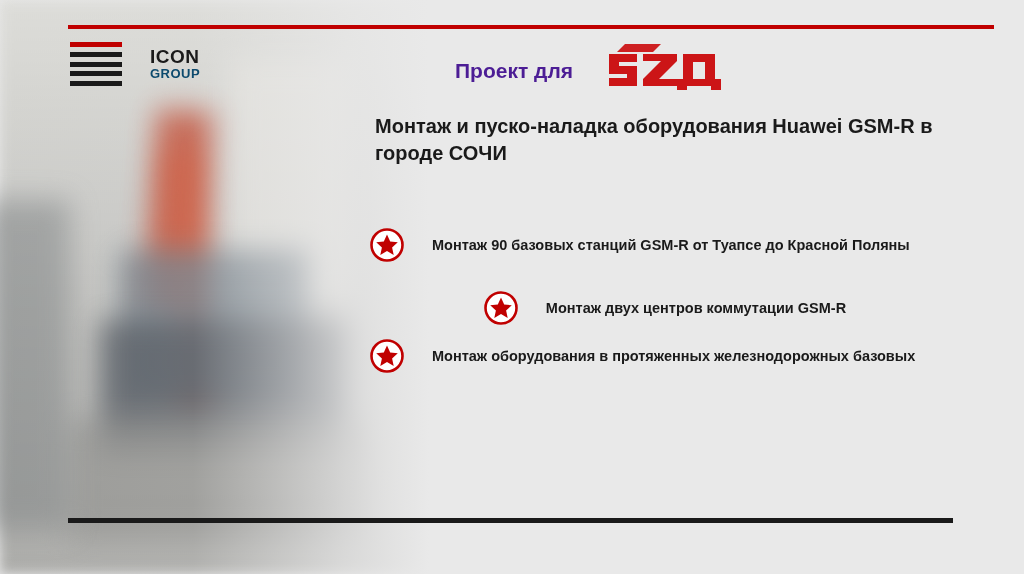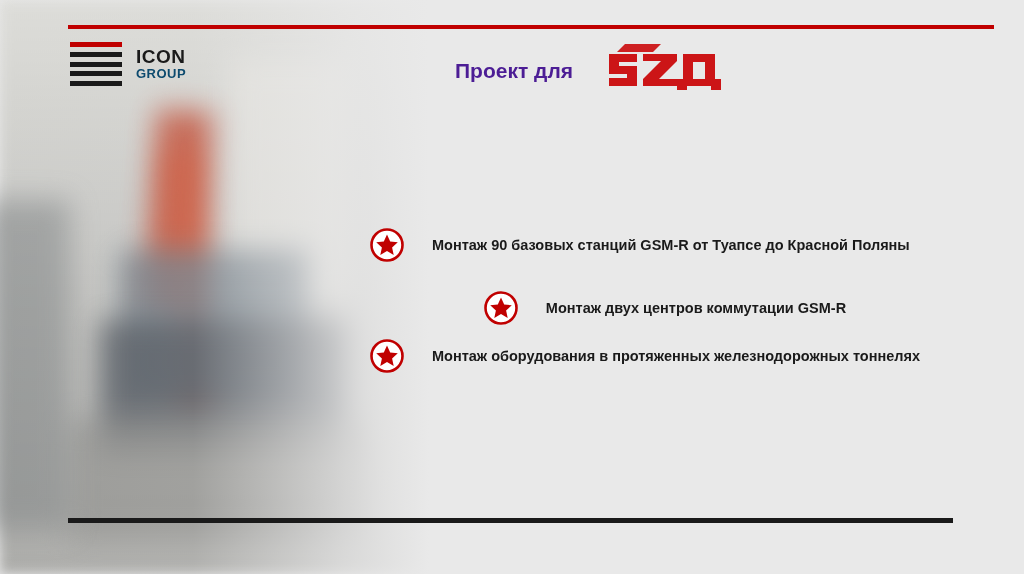--- a/index.html
+++ b/index.html
@@ -127,21 +127,21 @@
     justify-content: space-between;
   }
   .logo-bars span {
     display: block;
     height: 5px;
     background: #1a1a1a;
   }
   .logo-bars span.short1 { width: 52px; }
   .logo-bars span.red { background: #c00000; }
   .logo-text {
-    margin-left: 14px;
+    margin-left: 28px;
     line-height: 1.05;
   }
   .logo-icon-word {
     font-size: 19px;
     font-weight: bold;
     letter-spacing: .5px;
     color: #1a1a1a;
   }
   .logo-group-word {
     font-size: 13px;
@@ -254,20 +254,21 @@
           <path d="M40 12 L74 12 L74 19 L56 37 L74 37 L74 44 L40 44 L40 37 L58 19 L40 19 Z"></path>
           <path d="M80 12 L112 12 L112 37 L118 37 L118 48 L108 48 L108 44 L84 44 L84 48 L74 48 L74 37 L80 37 Z M90 20 L90 37 L102 37 L102 20 Z"></path>
         </g>
         <g fill="#cc1517">
           <path d="M22 2 L58 2 L50 10 L14 10 Z" opacity="0.95"></path>
         </g>
       </svg>
     </div>
   </div>
 
+  <div class="slide-title">Монтаж и пуско-наладка оборудования Huawei GSM-R в городе СОЧИ</div>
 
   <div class="bullets">
 
 
     <div class="bullet-row">
       <div class="star-badge">
         <svg width="34" height="34" viewBox="0 0 34 34">
           <circle cx="17" cy="17" r="15.5" fill="#ffffff" stroke="#c00000" stroke-width="2.6"></circle>
           <polygon points="17,6.5 20.2,13.5 27.8,14.3 22.1,19.4 23.7,26.9 17,23 10.3,26.9 11.9,19.4 6.2,14.3 13.8,13.5" fill="#c00000"></polygon>
         </svg>
@@ -285,20 +286,20 @@
       <div class="bullet-text">Монтаж двух центров коммутации GSM-R</div>
     </div>
 
     <div class="bullet-row">
       <div class="star-badge">
         <svg width="34" height="34" viewBox="0 0 34 34">
           <circle cx="17" cy="17" r="15.5" fill="#ffffff" stroke="#c00000" stroke-width="2.6"></circle>
           <polygon points="17,6.5 20.2,13.5 27.8,14.3 22.1,19.4 23.7,26.9 17,23 10.3,26.9 11.9,19.4 6.2,14.3 13.8,13.5" fill="#c00000"></polygon>
         </svg>
       </div>
-      <div class="bullet-text">Монтаж оборудования  в протяженных железнодорожных тоннелях</div>
+      <div class="bullet-text">Монтаж оборудования  в протяженных железнодорожных базовых</div>
     </div>
 
   </div>
 
   <div class="rule-bottom"></div>
 
 </div>
 
 </body></html>

